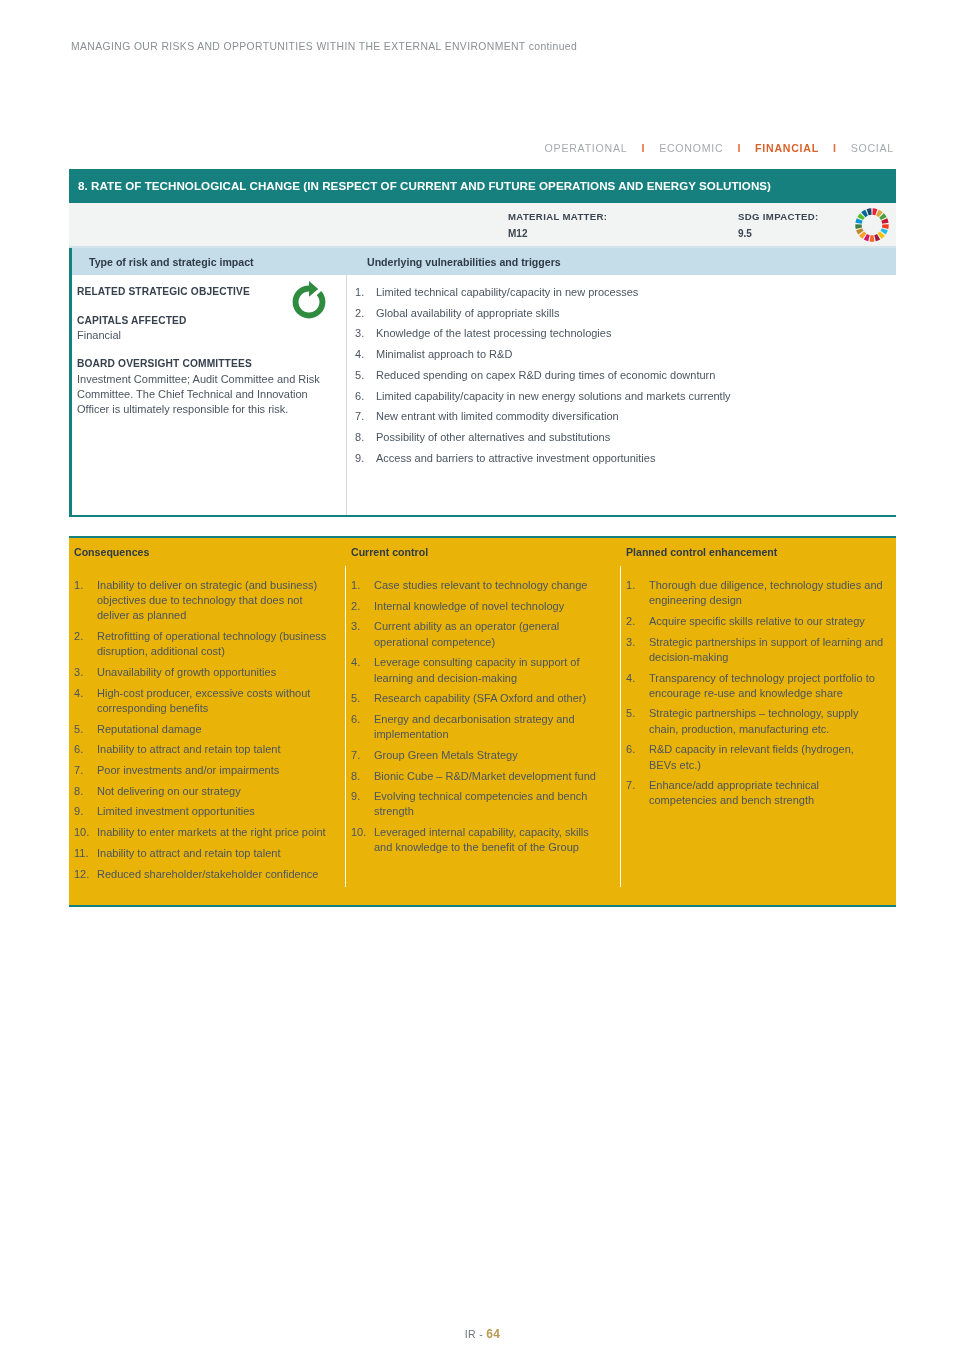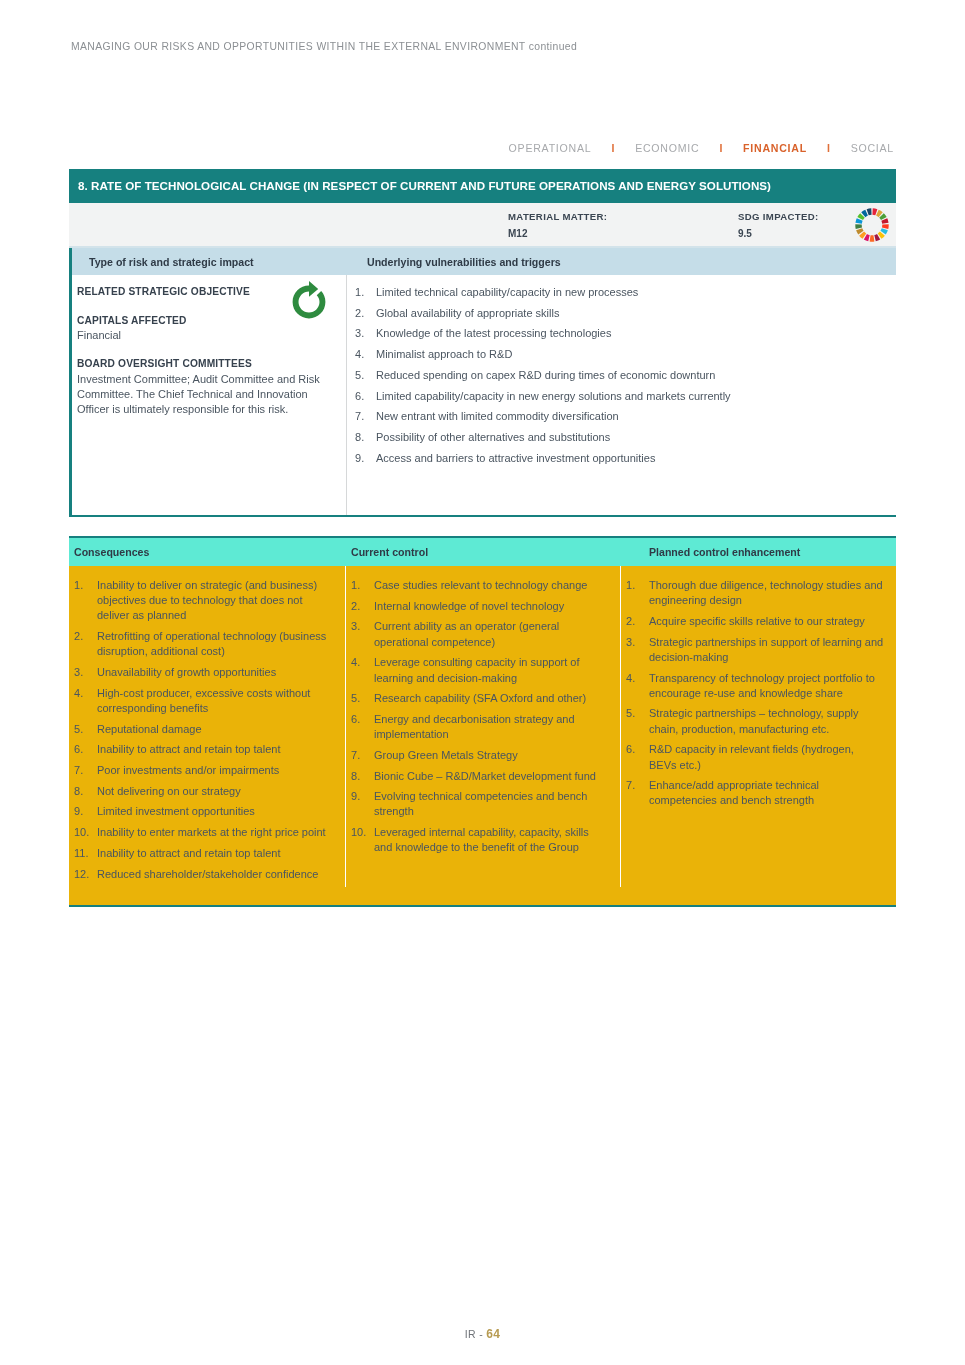--- a/index.html
+++ b/index.html
@@ -40,21 +40,21 @@
   .category-strip {
     position: absolute;
     right: 71px;
     top: 142px;
     font-size: 10.6px;
     letter-spacing: 0.75px;
     color: #a7a9ac;
     white-space: nowrap;
     display: flex;
     align-items: center;
-    gap: 20px;
+    gap: 14px;
   }
   .category-strip .sep {
     color: #e0703a;
     font-weight: bold;
     font-size: 10.6px;
   }
   .category-strip .cat-active {
     color: #d9622b;
     font-weight: bold;
   }
@@ -221,21 +221,21 @@
     width: 827px;
     border-top: 2.5px solid #16807f;
     border-bottom: 2.5px solid #16807f;
     background: #eef4f6;
     box-sizing: border-box;
   }
   .lower-head {
     display: flex;
     height: 28px;
     align-items: center;
-    background: #5eead4;
+    background: #eab308;
   }
   .lower-head .lh {
     font-size: 10.6px;
     font-weight: bold;
     color: #2f3b47;
     box-sizing: border-box;
   }
   .lower-cols {
     display: flex;
     align-items: stretch;
@@ -244,21 +244,21 @@
   }
   .lcol {
     box-sizing: border-box;
     padding: 12px 12px 0 5px;
   }
   .lcol.c1 { width: 277px; border-right: 1.5px solid #ffffff; }
   .lcol.c2 { width: 275px; border-right: 1.5px solid #ffffff; }
   .lcol.c3 { flex: 1; }
   .lh.h1 { width: 277px; padding-left: 5px; }
   .lh.h2 { width: 275px; padding-left: 5px; }
-  .lh.h3 { flex: 1; padding-left: 5px; margin-left: 23px; }
+  .lh.h3 { flex: 1; padding-left: 5px; }
 
   
   .footer {
     position: absolute;
     left: 0;
     right: 0;
     top: 1327px;
     text-align: center;
     font-size: 10.5px;
     color: #6f7378;

